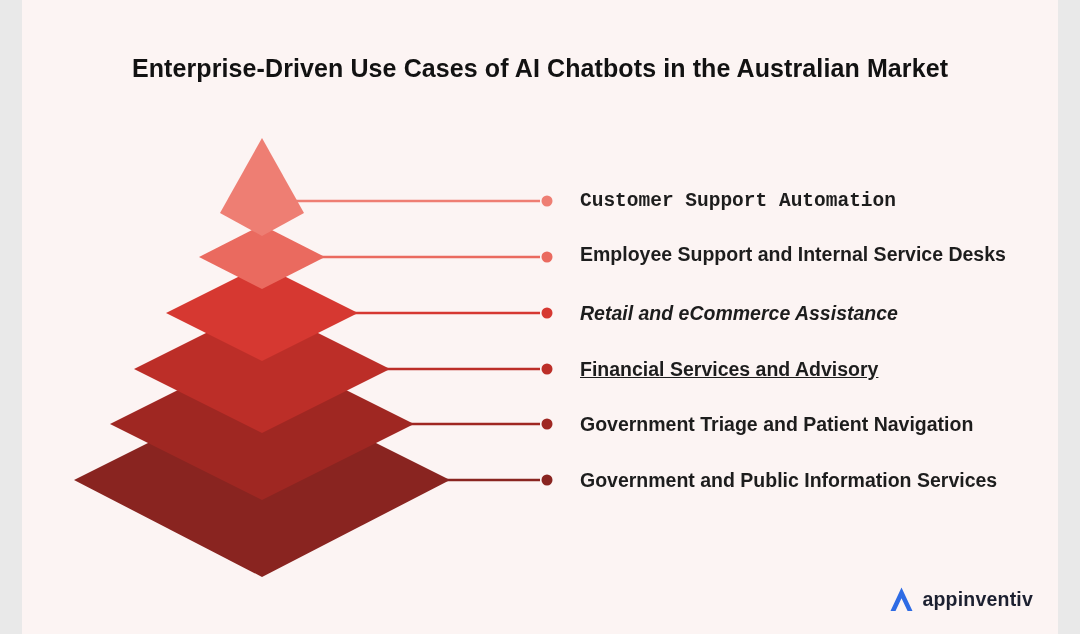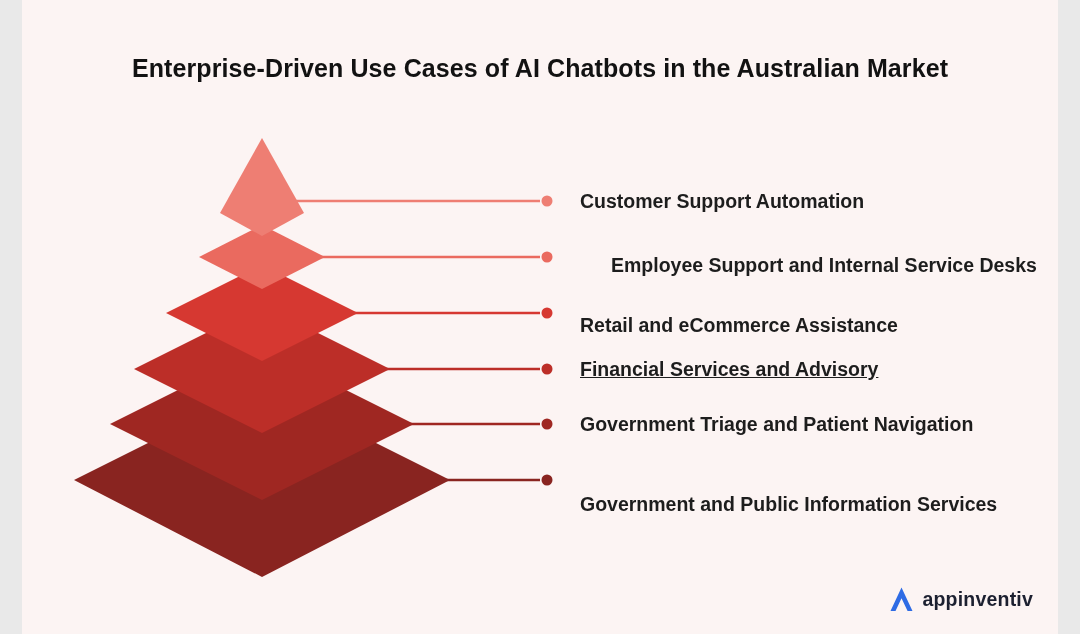--- a/index.html
+++ b/index.html
@@ -79,26 +79,26 @@
       <circle cx="525" cy="480" r="5.5" fill="#892420"></circle>
       <polygon points="240,386 428,480 240,577 52,480" fill="#892420"></polygon>
       <polygon points="240,348 392,424 240,500 88,424" fill="#9f2722"></polygon>
       <polygon points="240,305 368,369 240,433 112,369" fill="#bc2e28"></polygon>
       <polygon points="240,265 336,313 240,361 144,313" fill="#d63831"></polygon>
       <polygon points="240,225 303,257 240,289 177,257" fill="#ea6a5f"></polygon>
       <polygon points="240,138 282,213 240,236 198,213" fill="#ee7e73"></polygon>
     </svg>
 
   <div id="labels-layer">
-      <div class="level-label" style="top: 188px;">Customer Support Automation</div>
-      <div class="level-label" style="top: 252px; margin-left: 31px;">Employee Support and Internal Service Desks</div>
-      <div class="level-label" style="top: 312px;">Retail and eCommerce Assistance</div>
+      <div class="level-label" style="top: 188px; font-family: Liberation Mono, monospace;">Customer Support Automation</div>
+      <div class="level-label" style="top: 241px;">Employee Support and Internal Service Desks</div>
+      <div class="level-label" style="top: 300px; font-style: italic;">Retail and eCommerce Assistance</div>
       <div class="level-label" style="top: 356px; text-decoration: underline;">Financial Services and Advisory</div>
       <div class="level-label" style="top: 411px;">Government Triage and Patient Navigation</div>
-      <div class="level-label" style="top: 491px;">Government and Public Information Services</div>
+      <div class="level-label" style="top: 467px;">Government and Public Information Services</div>
     </div>
 
   <div class="logo">
     <svg width="27" height="27" viewBox="0 0 28 28">
       <path id="logo-mark" d="M14 1.5 L25.4 26 L20.3 26 L14 12.6 L7.8 26 L2.6 26 Z" fill="#2e6be4"></path>
     </svg>
     <span class="logo-text" style="color: rgb(28, 32, 48);">appinventiv</span>
   </div>
 
 </div>

